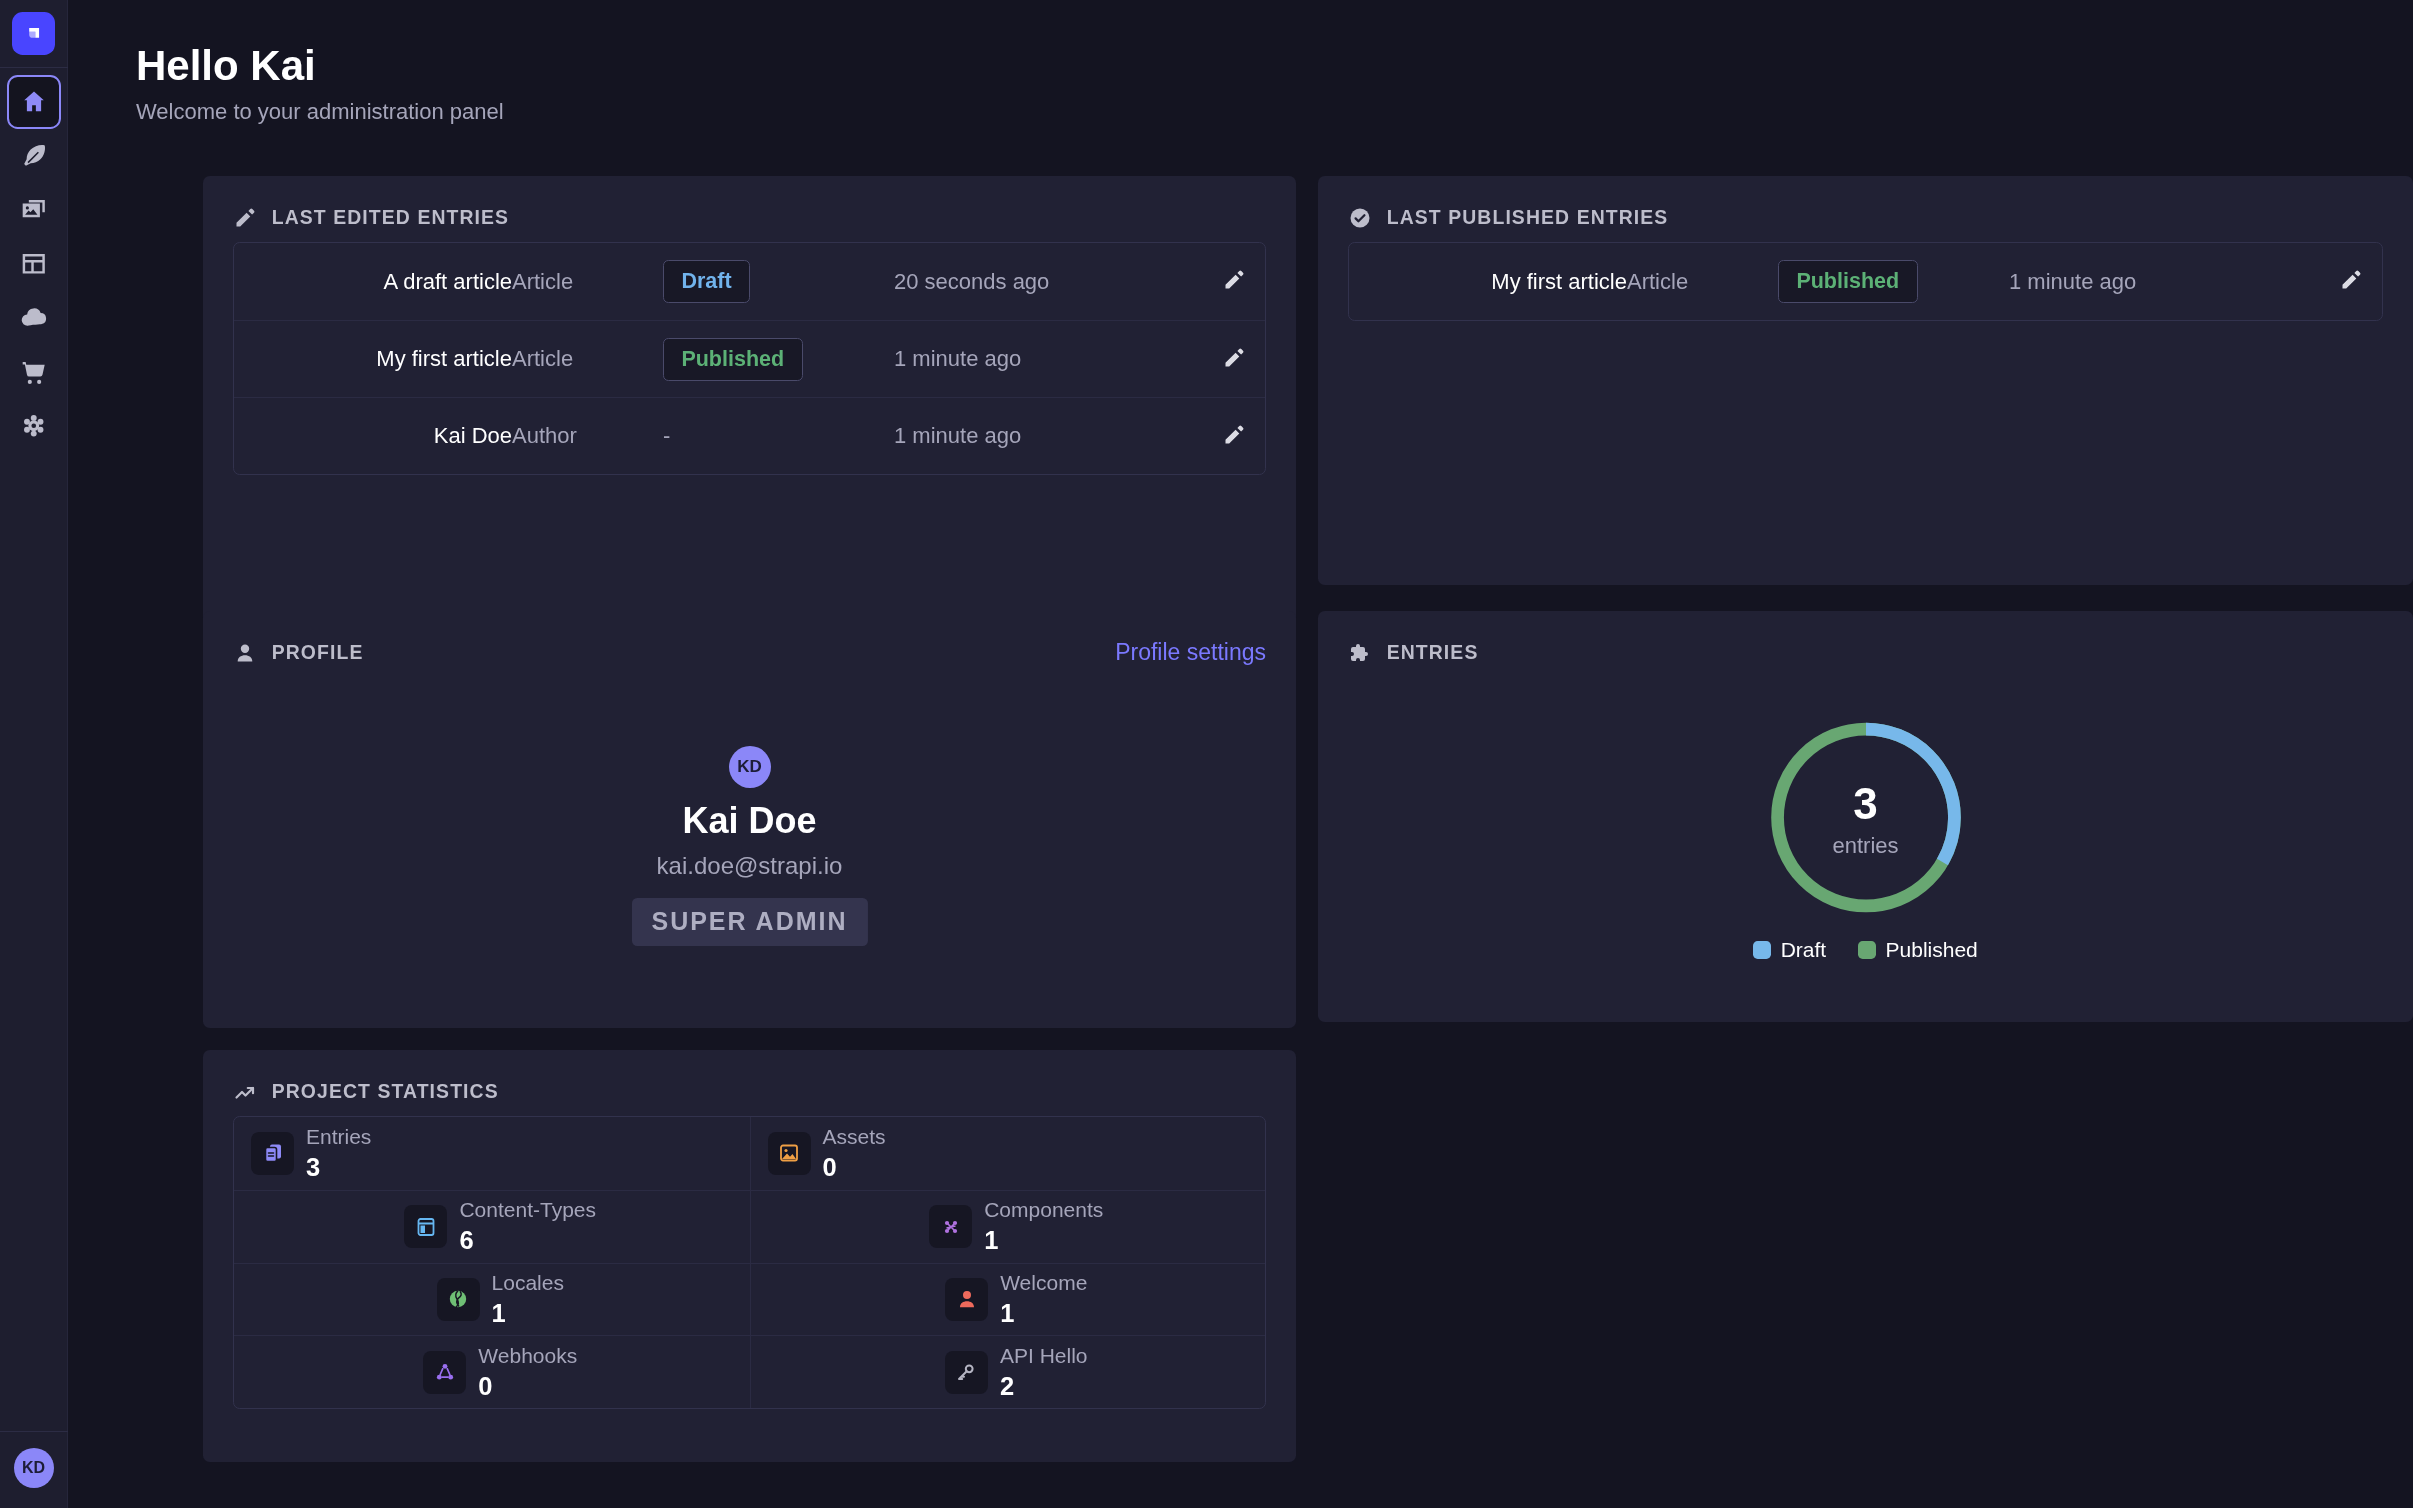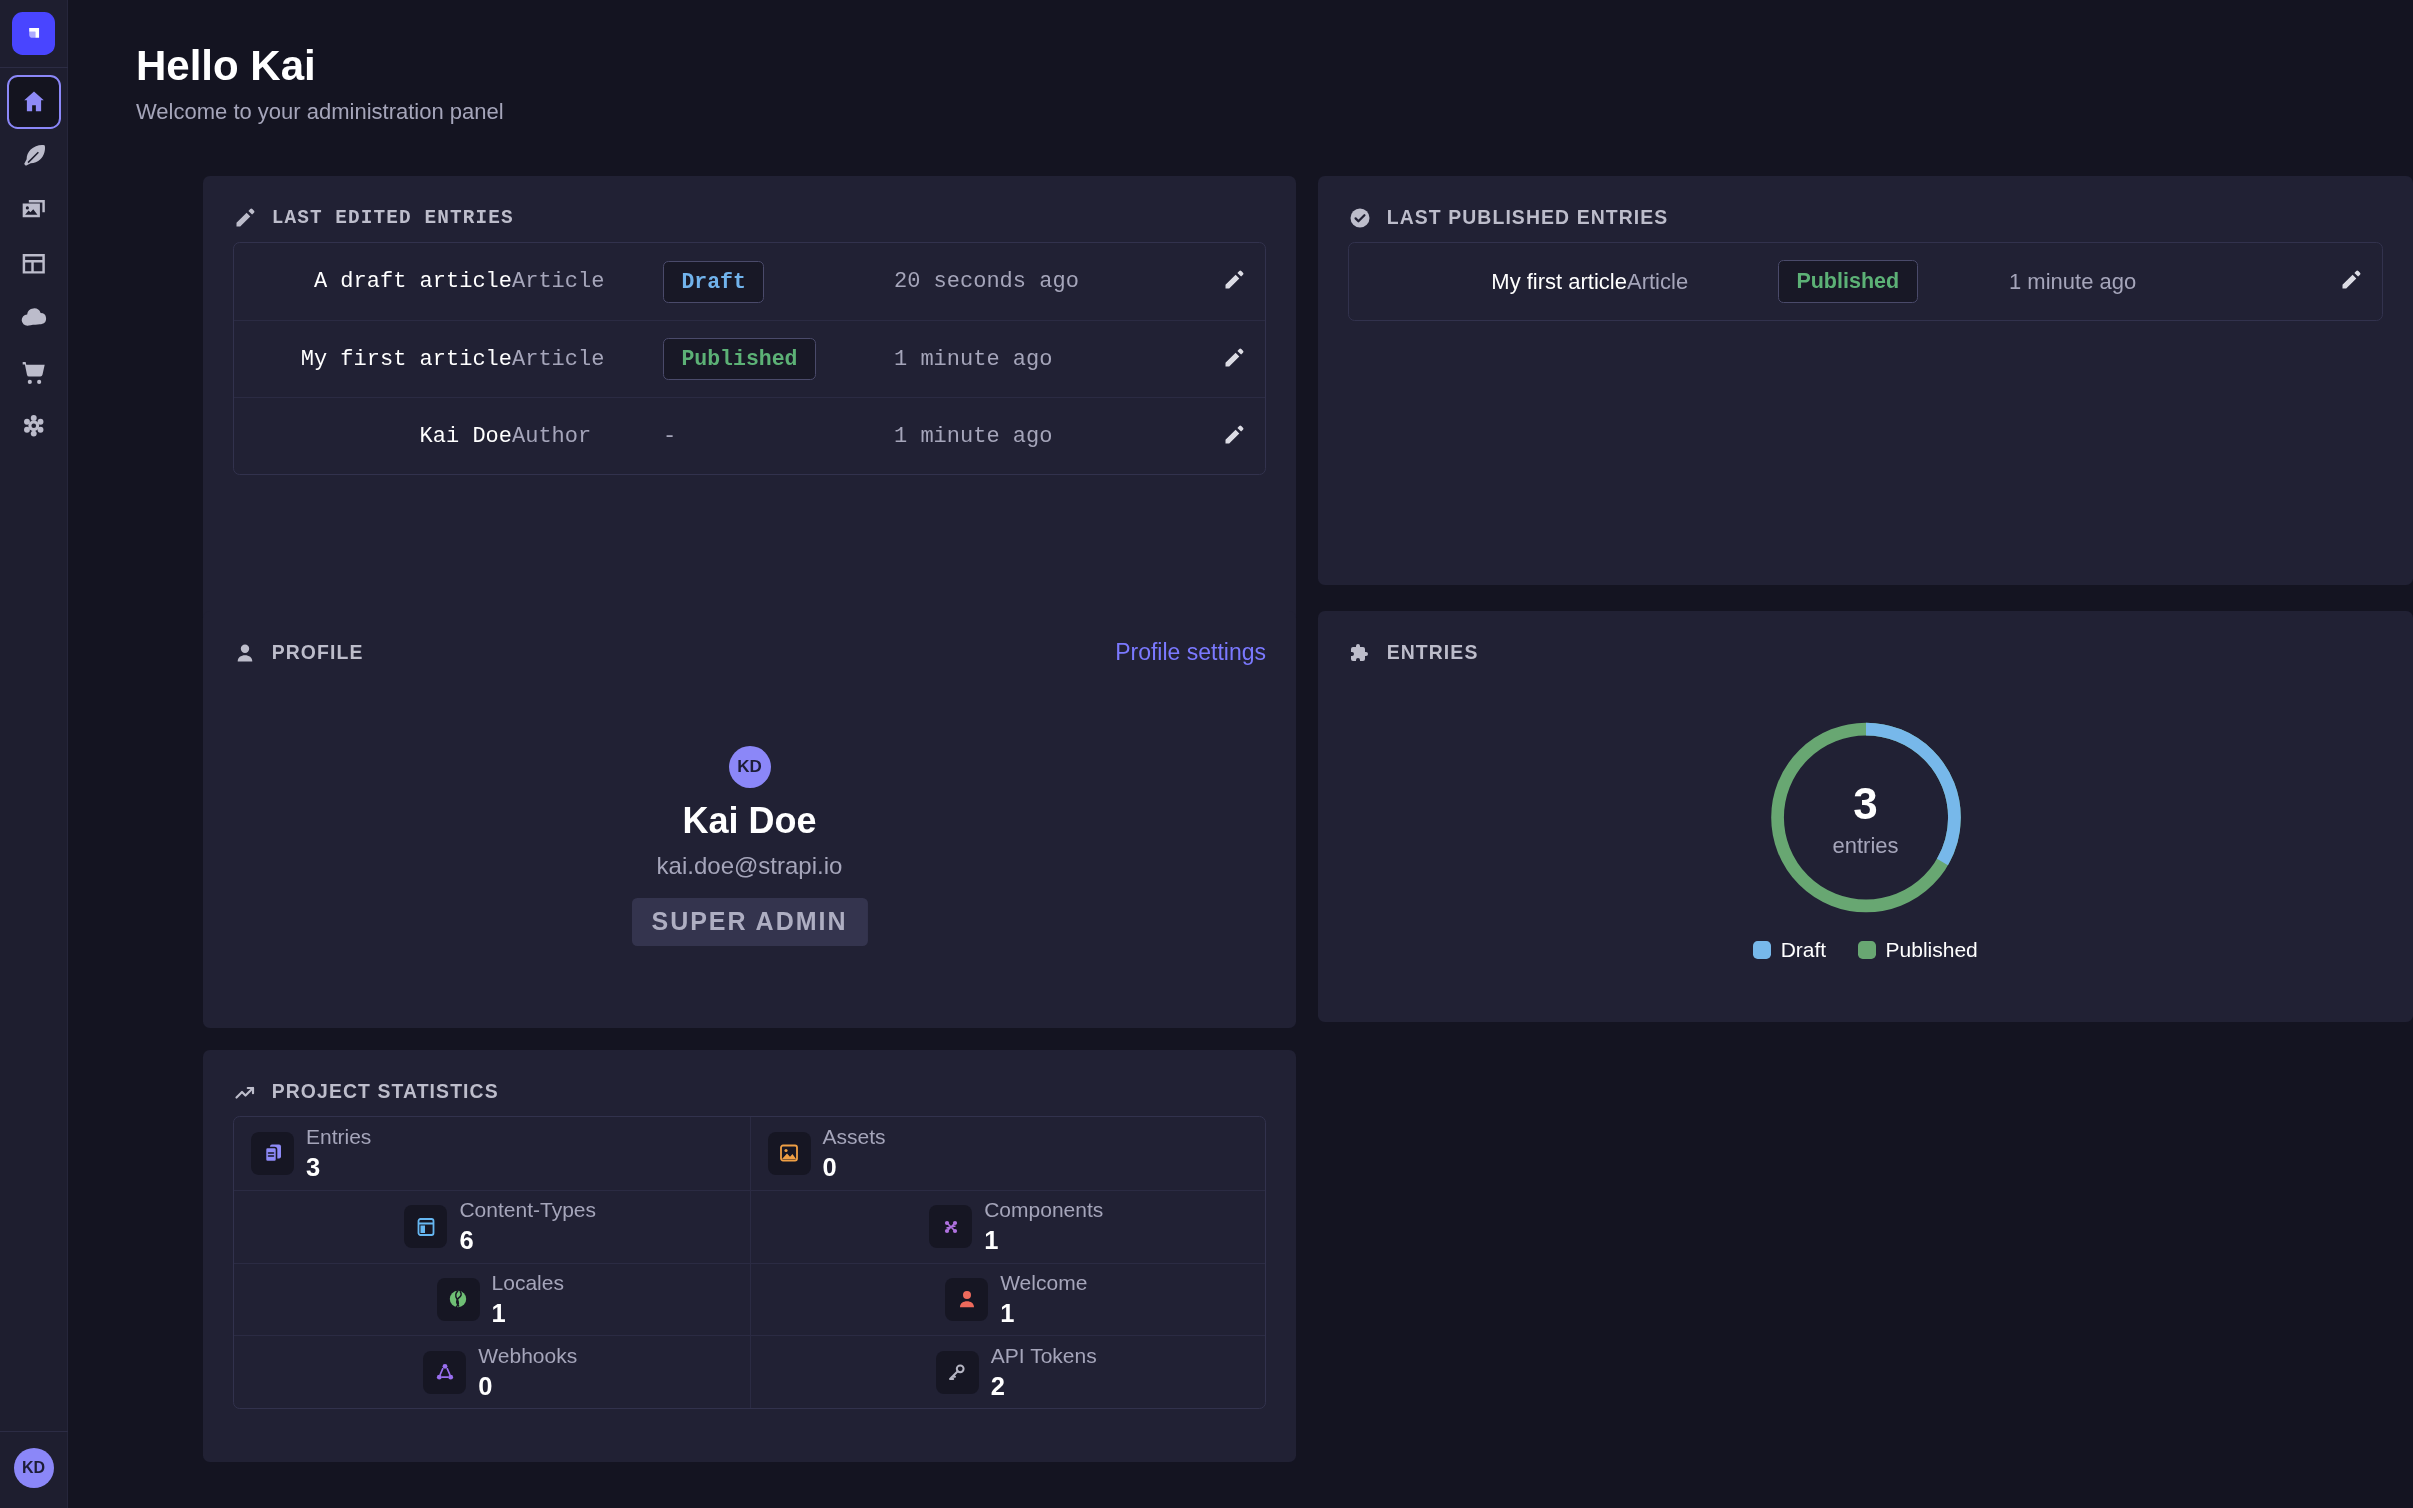--- a/index.html
+++ b/index.html
@@ -53,21 +53,21 @@
   .panel-header {
     position:absolute; left:30px; top:27px; right:30px; height:29.5px;
     display:flex; align-items:center; gap:14.7px;
   }
   .panel-header .hicon { width:24px; height:24px; flex:0 0 auto; }
   .panel-title {
     font-size:19.4px; font-weight:bold; letter-spacing:1.1px; color:#bdbdcb; text-transform:uppercase;
   }
   .panel-link { margin-left:auto; font-size:23px; color:#7b79ff; text-decoration:none; cursor:pointer; }
 
-  #panel-last-edited   { left:135px;  top:176px;  width:1093px; height:528px;font-family:Liberation Mono, monospace; }
+  #panel-last-edited   { left:135px;  top:176px;  width:1093px; height:528px; }
   #panel-last-published{ left:1250px; top:176px;  width:1095px; height:409px; }
   #panel-profile       { left:135px;  top:611px;  width:1093px; height:417px; }
   #panel-entries       { left:1250px; top:611px;  width:1095px; height:411px; }
   #panel-stats         { left:135px;  top:1050px; width:1093px; height:412px;padding-left:28px; }
 
   
   .table {
     position:absolute; left:30px; right:30px; top:66px;
     border:0.7px solid #32324d; border-radius:6.7px; overflow:hidden;
   }
@@ -441,21 +441,21 @@
       </div>
 
       <div class="stat-cell">
         <div class="stat-tile">
           <svg viewBox="0 0 24 24">
             <circle cx="15.2" cy="8.8" r="3.4" fill="none" stroke="#b5b5c3" stroke-width="2"></circle>
             <path d="M12.7 11.3L5 19m0 0h3.2M7.2 16.8h2.8" stroke="#b5b5c3" stroke-width="2" fill="none" stroke-linecap="round"></path>
           </svg>
         </div>
         <div class="stat-text">
-          <span class="stat-label">API Tokens</span>
+          <span class="stat-label">API Hello</span>
           <span class="stat-value">2</span>
         </div>
       </div>
 
     </div>
   </div>
 </div>
 
 
 </body></html>

